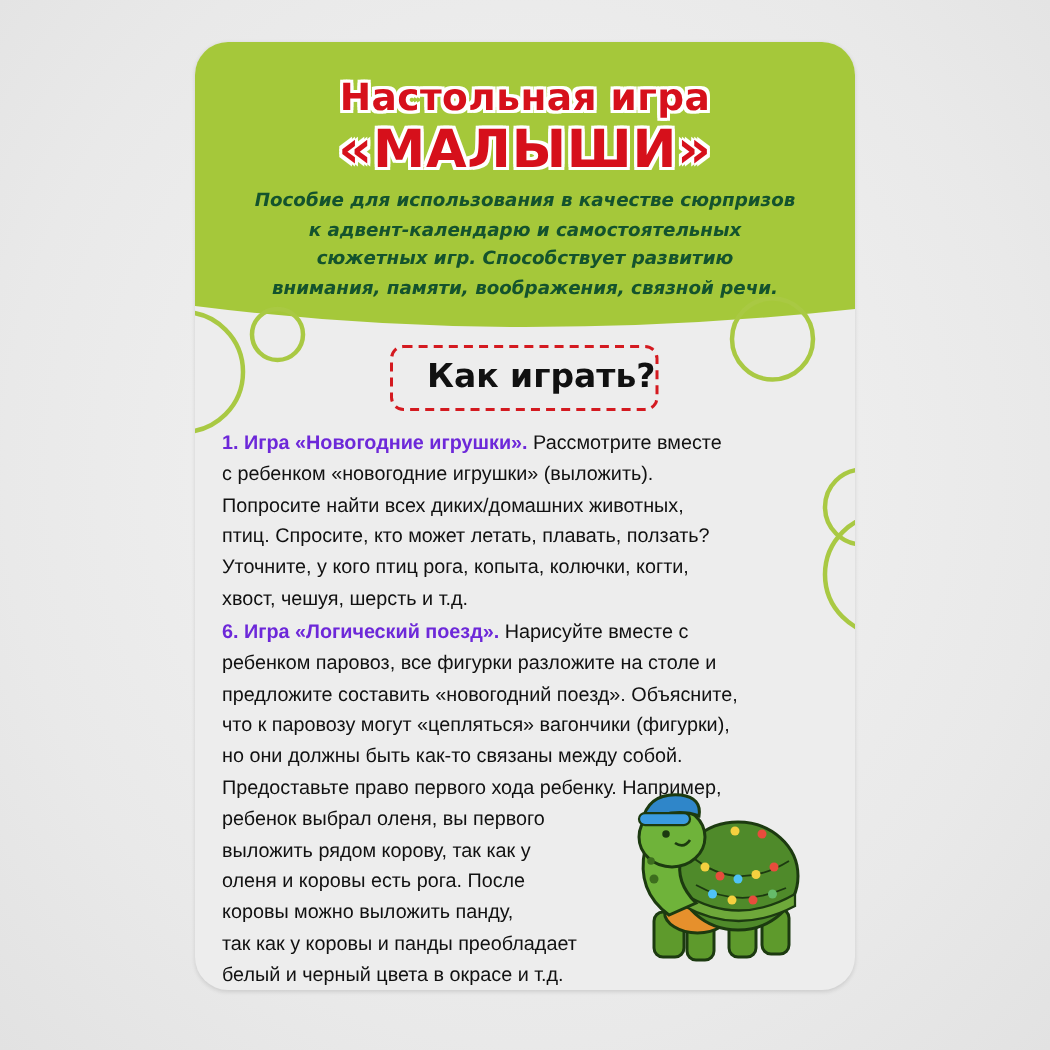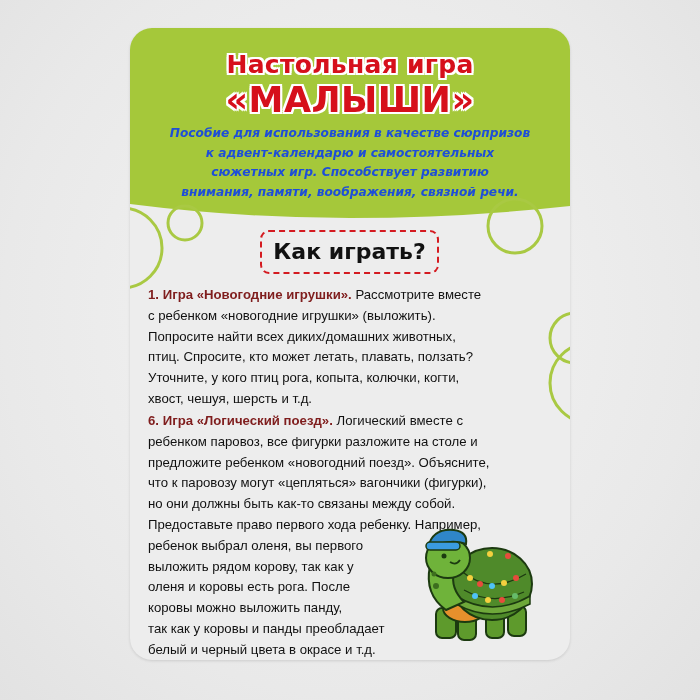--- a/index.html
+++ b/index.html
@@ -9,26 +9,26 @@
   .card{position:absolute;left:130px;top:28px;width:440px;height:632px;background:#ededed;
         border-radius:22px;overflow:hidden;box-shadow:0 1px 3px rgba(0,0,0,0.12);}
   .header-svg{position:absolute;left:0;top:0;}
   .deco{position:absolute;left:0;top:0;pointer-events:none;}
   .title{position:absolute;left:0;right:0;text-align:center;color:#d6101b;font-weight:bold;
          font-family:"DejaVu Sans",sans-serif;
          text-shadow:-2px -2px 0 #fff,2px -2px 0 #fff,-2px 2px 0 #fff,2px 2px 0 #fff,0 2px 0 #fff,0 -2px 0 #fff,2px 0 0 #fff,-2px 0 0 #fff;}
   .title1{top:22px;font-size:25px;letter-spacing:0.3px;}
   .title2{top:52px;font-size:35px;letter-spacing:0.5px;}
   .intro{position:absolute;left:14px;right:14px;top:96px;text-align:center;font-size:12.2px;
-         font-weight:bold;font-style:italic;line-height:19.5px;color:#1d4ed8;}
+         font-weight:bold;font-style:italic;line-height:19.5px;color:#14532d;}
   .howto{position:absolute;left:130px;top:202px;width:175px;height:40px;border:2.5px dashed #d41a20;
-         border-radius:9px;text-align:center;font-weight:bold;font-size:22px;line-height:40px;color:#111;}
+         border-radius:9px;text-align:right;font-weight:bold;font-size:22px;line-height:40px;color:#111;}
   .body-text{position:absolute;left:18px;width:410px;font-size:13.2px;line-height:20.8px;color:#111;
              font-family:"Liberation Sans","DejaVu Sans",sans-serif;}
-  .body-text .red{color:#7f1d1d;font-weight:bold;}
+  .body-text .red{color:#6d28d9;font-weight:bold;}
   .p1{top:257px;}
   .p2{top:383px;}
   .line{display:block;white-space:nowrap;}
   .turtle{position:absolute;left:290px;top:498px;}
 </style>
 </head>
 <body>
 
 <div class="bg"></div>
 
@@ -60,23 +60,23 @@
   <div class="body-text p1">
     <span class="line"><span class="red">1. Игра «Новогодние игрушки».</span><span> Рассмотрите вместе</span></span>
     <span class="line">с ребенком «новогодние игрушки» (выложить).</span>
     <span class="line">Попросите найти всех диких/домашних животных,</span>
     <span class="line">птиц. Спросите, кто может летать, плавать, ползать?</span>
     <span class="line">Уточните, у кого птиц рога, копыта, колючки, когти,</span>
     <span class="line">хвост, чешуя, шерсть и т.д.</span>
   </div>
 
   <div class="body-text p2">
-    <span class="line"><span class="red">6. Игра «Логический поезд».</span><span> Логический вместе с</span></span>
+    <span class="line"><span class="red">6. Игра «Логический поезд».</span><span> Нарисуйте вместе с</span></span>
     <span class="line">ребенком паровоз, все фигурки разложите на столе и</span>
-    <span class="line">предложите ребенком «новогодний поезд». Объясните,</span>
+    <span class="line">предложите составить «новогодний поезд». Объясните,</span>
     <span class="line">что к паровозу могут «цепляться» вагончики (фигурки),</span>
     <span class="line">но они должны быть как-то связаны между собой.</span>
     <span class="line">Предоставьте право первого хода ребенку. Например,</span>
     <span class="line">ребенок выбрал оленя, вы первого</span>
     <span class="line">выложить рядом корову, так как у</span>
     <span class="line">оленя и коровы есть рога. После</span>
     <span class="line">коровы можно выложить панду,</span>
     <span class="line">так как у коровы и панды преобладает</span>
     <span class="line">белый и черный цвета в окрасе и т.д.</span>
   </div>

